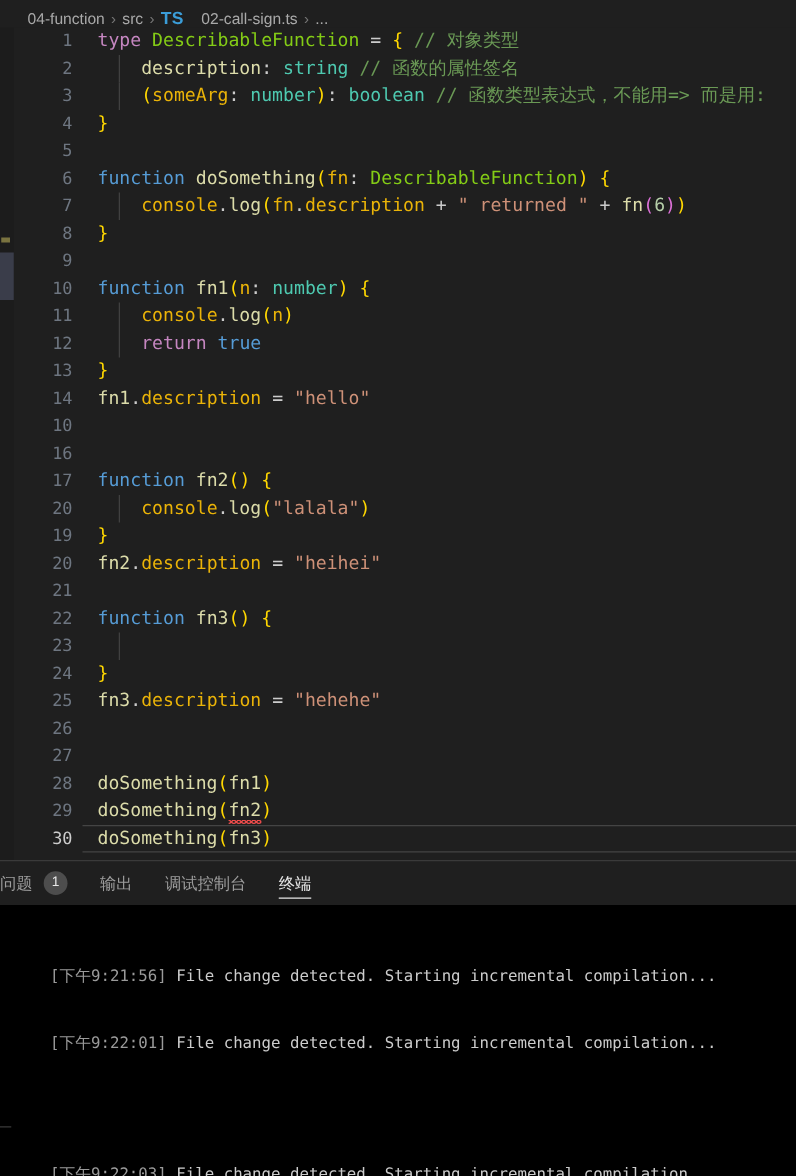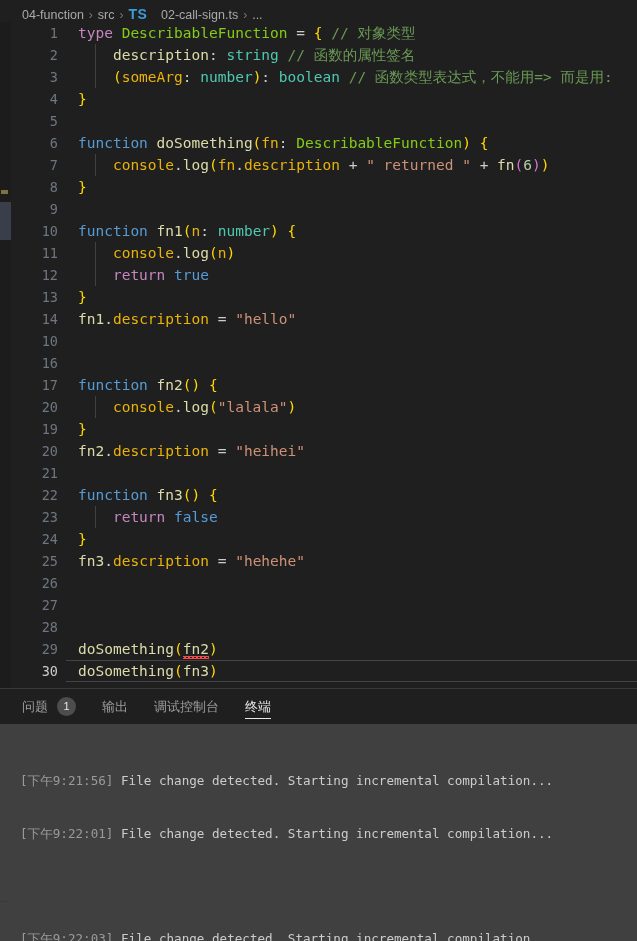--- a/index.html
+++ b/index.html
@@ -106,21 +106,20 @@
 
   
   #panel {
     position: absolute; top: 688px; left: 0; width: 637px; height: 253px;
     background: #1f1f1f;
     border-top: 1px solid #3a3a3a;
   }
   #panel-tabs {
     position: relative; height: 35px;
     display: flex; align-items: center;
-    padding-left: 22px;
     font-family: "Liberation Sans", sans-serif;
   }
   .ptab {
     position: relative;
     height: 35px; line-height: 35px;
     margin-right: 26px;
     font-size: 13px;
     color: #9d9d9d;
     display: flex; align-items: center;
     cursor: pointer;
@@ -137,22 +136,22 @@
     border-radius: 10px;
     background: #4d4d4d;
     color: #e7e7e7;
     font-size: 11px;
     text-align: center;
     padding: 0 5px;
   }
 
   #terminal {
     position: absolute; top: 35px; left: 0; width: 637px; height: 218px;
-    background: #404040;
-    padding-left: 20px; padding-top: 13px;
+    background: #000000;
+    padding-left: 40px; padding-top: 13px;
     font-family: "DejaVu Sans Mono", monospace;
     font-size: 12.6px;
     line-height: 17.5px;
     color: #cccccc;
     white-space: pre;
     overflow: hidden;
   }
   #terminal .ts   { color: #9a9a9a; }
   #terminal .dim  { color: #cccccc; }
   .blank-row { height: 17.5px; }
@@ -196,26 +195,26 @@
       <div class="cl"><span class="ln">13</span><span class="src"><span class="t-brc">}</span></span></div>
       <div class="cl"><span class="ln">14</span><span class="src"><span class="t-name">fn1</span><span class="t-pun">.</span><span class="t-var">description</span> <span class="t-pun">=</span> <span class="t-str">"hello"</span></span></div>
       <div class="cl"><span class="ln">10</span><span class="src"></span></div>
       <div class="cl"><span class="ln">16</span><span class="src"></span></div>
       <div class="cl"><span class="ln">17</span><span class="src"><span class="t-fn-kw">function</span> <span class="t-name">fn2</span><span class="t-brc">(</span><span class="t-brc">)</span> <span class="t-brc">{</span></span></div>
       <div class="cl"><span class="ln">20</span><div class="ig" style="left: 95.424px;"></div><span class="src">    <span class="t-var">console</span><span class="t-pun">.</span><span class="t-name">log</span><span class="t-brc">(</span><span class="t-str">"lalala"</span><span class="t-brc">)</span></span></div>
       <div class="cl"><span class="ln">19</span><span class="src"><span class="t-brc">}</span></span></div>
       <div class="cl"><span class="ln">20</span><span class="src"><span class="t-name">fn2</span><span class="t-pun">.</span><span class="t-var">description</span> <span class="t-pun">=</span> <span class="t-str">"heihei"</span></span></div>
       <div class="cl"><span class="ln">21</span><span class="src"></span></div>
       <div class="cl"><span class="ln">22</span><span class="src"><span class="t-fn-kw">function</span> <span class="t-name">fn3</span><span class="t-brc">(</span><span class="t-brc">)</span> <span class="t-brc">{</span></span></div>
-      <div class="cl"><span class="ln">23</span><div class="ig" style="left: 95.424px;"></div><span class="src">    <span class="t-kw">return</span> <span class="t-bool">false</span></span></div>
+      <div class="cl"><span class="ln">23</span><div class="ig" style="left: 95.424px;"></div></div>
       <div class="cl"><span class="ln">24</span><span class="src"><span class="t-brc">}</span></span></div>
       <div class="cl"><span class="ln">25</span><span class="src"><span class="t-name">fn3</span><span class="t-pun">.</span><span class="t-var">description</span> <span class="t-pun">=</span> <span class="t-str">"hehehe"</span></span></div>
       <div class="cl"><span class="ln">26</span><span class="src"></span></div>
       <div class="cl"><span class="ln">27</span><span class="src"></span></div>
-      <div class="cl"><span class="ln">28</span></div>
+      <div class="cl"><span class="ln">28</span><span class="src"><span class="t-name">doSomething</span><span class="t-brc">(</span><span class="t-name">fn1</span><span class="t-brc">)</span></span></div>
       <div class="cl"><span class="ln">29</span><span class="src"><span class="t-name">doSomething</span><span class="t-brc">(</span><span class="t-name">fn2</span><span class="t-brc">)</span></span><div class="squiggle" style="left: 182.544px; width: 26.136px;"></div></div>
       <div class="cl active"><div class="src-hl"></div><span class="ln">30</span><span class="src"><span class="t-name">doSomething</span><span class="t-brc">(</span><span class="t-name">fn3</span><span class="t-brc">)</span></span></div>
     </div>
 </div>
 
 <div id="panel">
   <div id="panel-tabs">
 
     <div class="ptab">
       <span>问题</span>

